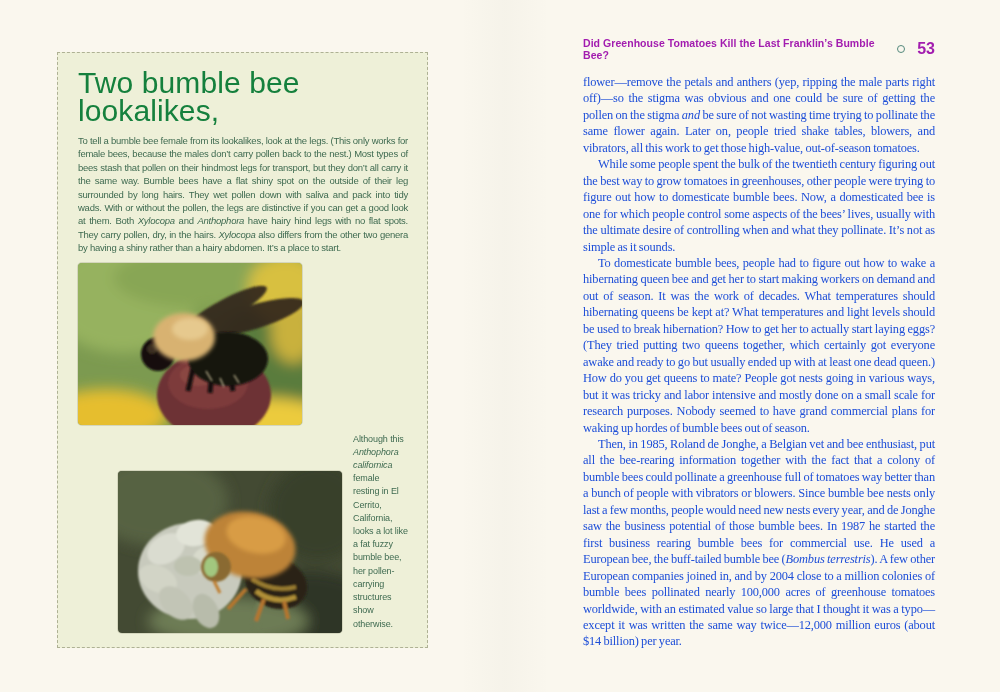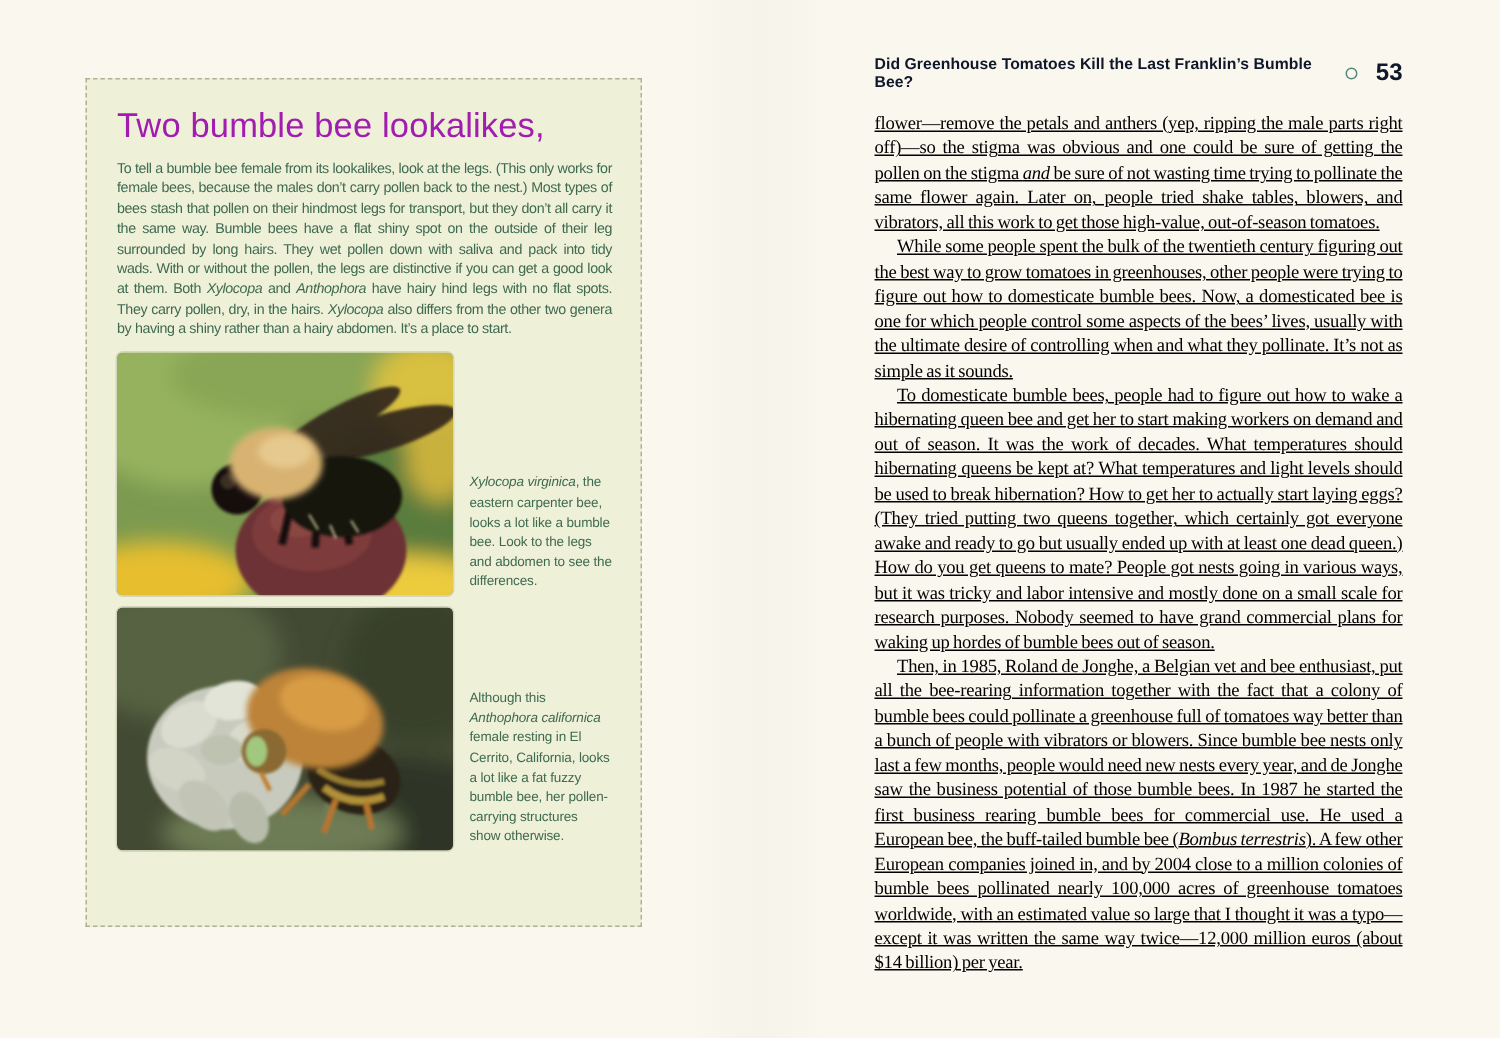--- a/index.html
+++ b/index.html
@@ -14,57 +14,57 @@
     pointer-events:none;
   }
   
   .feature-box{
     position:absolute;left:57px;top:52px;width:371px;min-height:566px;
     box-sizing:border-box;padding:14px 19px 14px 20px;
     background:#eef0d8;border:1px dashed #aeb194;
   }
   .box-title{
     margin:2px 0 9px 0;font-weight:normal;
-    font-size:23px;line-height:28px;color:#a21caf;letter-spacing:0.1px;
+    font-size:30px;line-height:28px;color:#15803d;letter-spacing:0.1px;
   }
   .box-title .t2 i{font-style:italic;}
   .box-body{
     font-size:9.5px;line-height:13.4px;letter-spacing:-0.25px;
     color:#3e6a50;text-align:justify;margin:0 0 8px 0;
   }
   .box-body i{font-style:italic;}
   .photo-row{display:flex;align-items:flex-end;margin-top:0;}
-  .photo-row + .photo-row{margin-top:8px;}
+  .photo-row + .photo-row{margin-top:8px;margin-left:40px;}
   .photo-frame{
     width:224px;height:162px;flex:none;border-radius:4px;overflow:hidden;
     box-shadow:0 0 0 1px rgba(70,70,40,0.15);
   }
   .photo-frame svg{display:block;}
   .photo-caption{
     margin-left:11px;margin-bottom:2px;width:104px;
     font-size:9px;line-height:13.2px;color:#3e6a50;letter-spacing:-0.1px;
   }
   .photo-caption i{font-style:italic;}
   
   .right-col{position:absolute;left:583px;top:37px;width:352px;}
   .running-header{
     display:flex;justify-content:flex-end;align-items:center;
-    color:#0f172a;
+    color:#a21caf;
   }
   .chapter-title{font-size:10.5px;font-weight:bold;letter-spacing:0.05px;}
   .ring-ornament{
     width:6px;height:6px;border:1.5px solid #54897c;border-radius:50%;
     margin:0 12px 0 14px;flex:none;
   }
   .page-number{font-size:16px;font-weight:bold;}
   .body-text{
     margin-top:13px;
     font-family:"Liberation Serif",serif;
-    font-size:12.4px;line-height:16.45px;color:#000000;
-    text-align:justify;letter-spacing:-0.15px;word-spacing:-0.6px;text-decoration:underline;
+    font-size:12.4px;line-height:16.45px;color:#1d4ed8;
+    text-align:justify;letter-spacing:-0.15px;word-spacing:-0.6px;
   }
   .body-text p{margin:0;}
   .body-text p.indent{text-indent:15px;}
   .body-text i{font-style:italic;}
 </style>
 </head>
 <body>
 
 <div class="spine-shade"></div>
 
@@ -114,21 +114,20 @@
           <circle cx="80" cy="91" r="17" fill="#120e0a"></circle>
           <circle cx="74" cy="86" r="5" fill="#3a2f24"></circle>
         </g>
         <ellipse cx="106" cy="74" rx="31" ry="24" fill="#d8b271" filter="url(#p1b2)"></ellipse>
         <ellipse cx="112" cy="66" rx="18" ry="11" fill="#e6c98e" filter="url(#p1b2)"></ellipse>
         <g stroke="#e8dcb2" stroke-width="1.4" opacity="0.8" filter="url(#p1b1)">
           <path d="M128 108 l6 10 M142 115 l4 9 M156 112 l5 8"></path>
         </g>
       </svg>
     </div>
-    <div class="photo-caption"><i>Xylocopa virginica</i><span>, the eastern carpenter bee, looks a lot like a bumble bee. Look to the legs and abdomen to see the differences.</span></div>
   </div>
 
   <div class="photo-row">
     <div class="photo-frame">
       <svg width="224" height="162" viewBox="0 0 224 162" aria-hidden="true">
         <defs>
           <filter id="p2b6" x="-40%" y="-40%" width="180%" height="180%">
               <feGaussianBlur stdDeviation="7"></feGaussianBlur>
             </filter>
           <filter id="p2b2" x="-40%" y="-40%" width="180%" height="180%">

